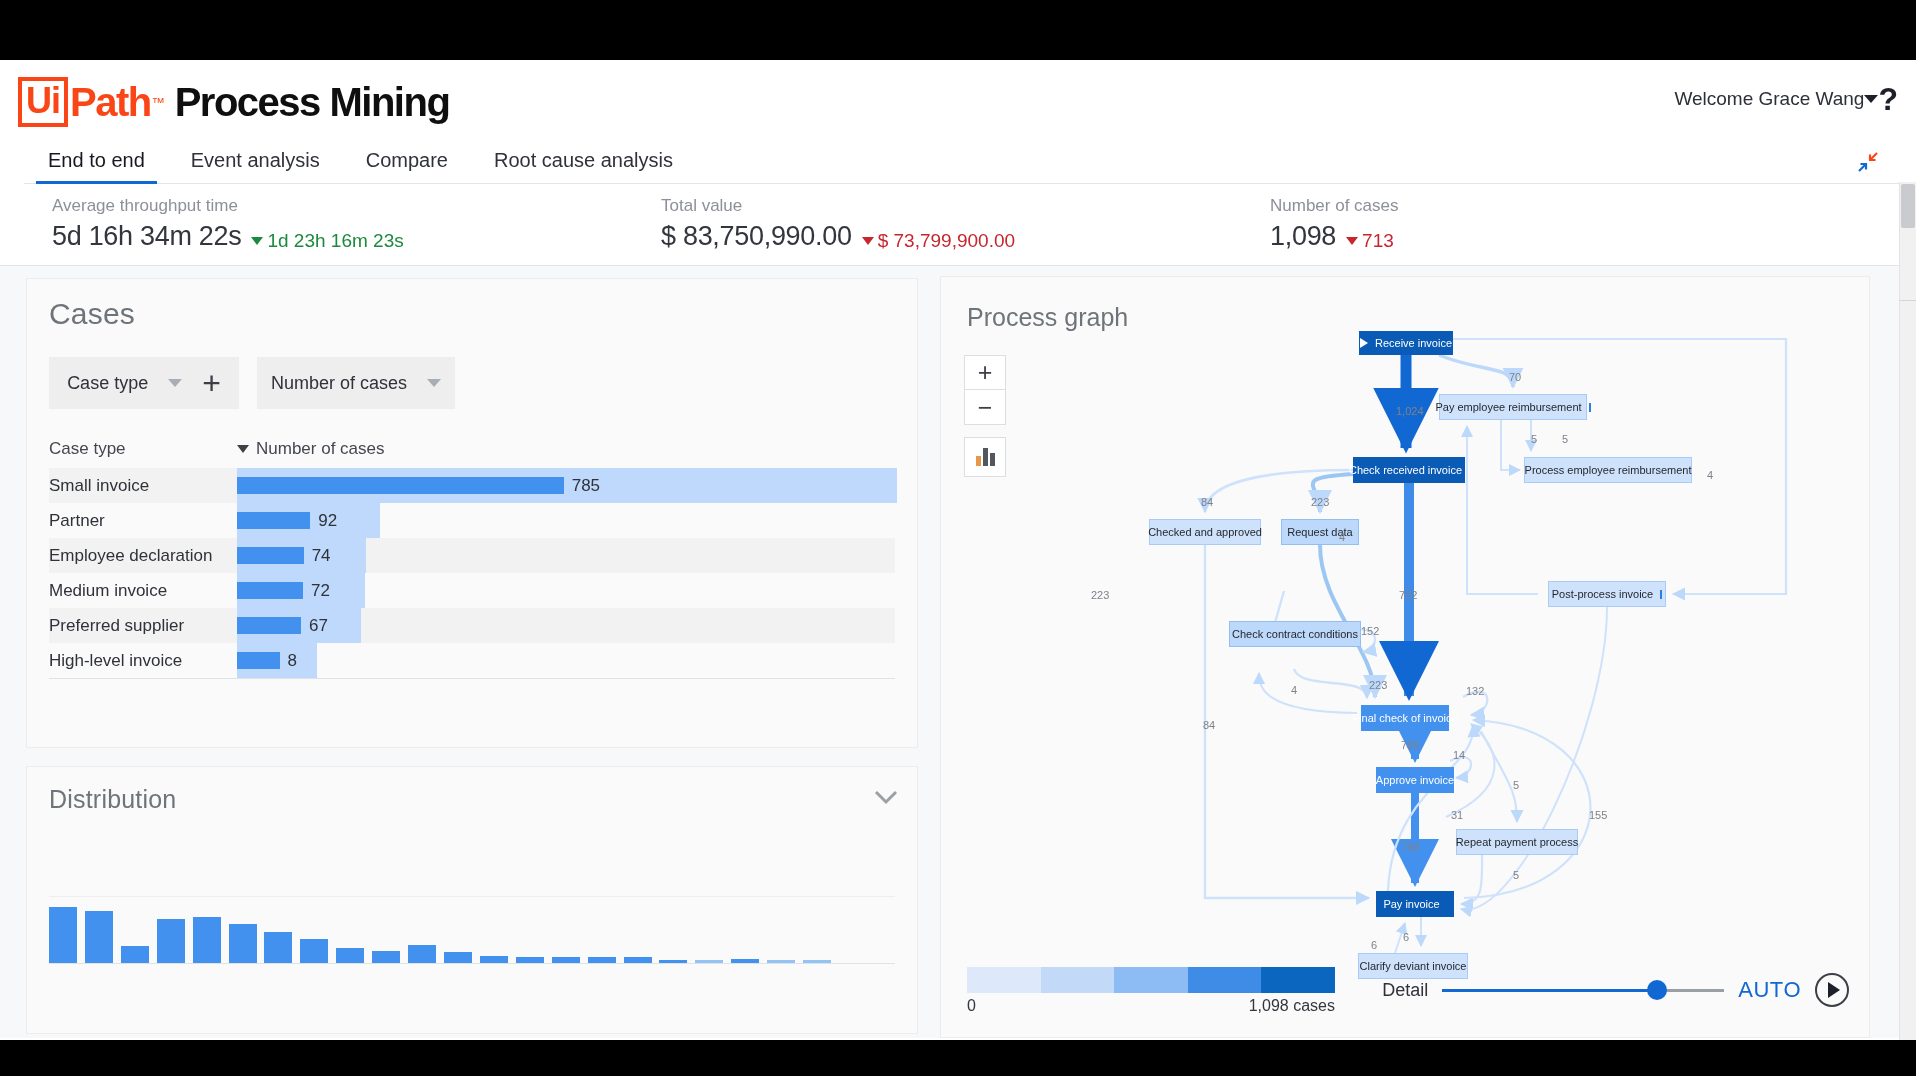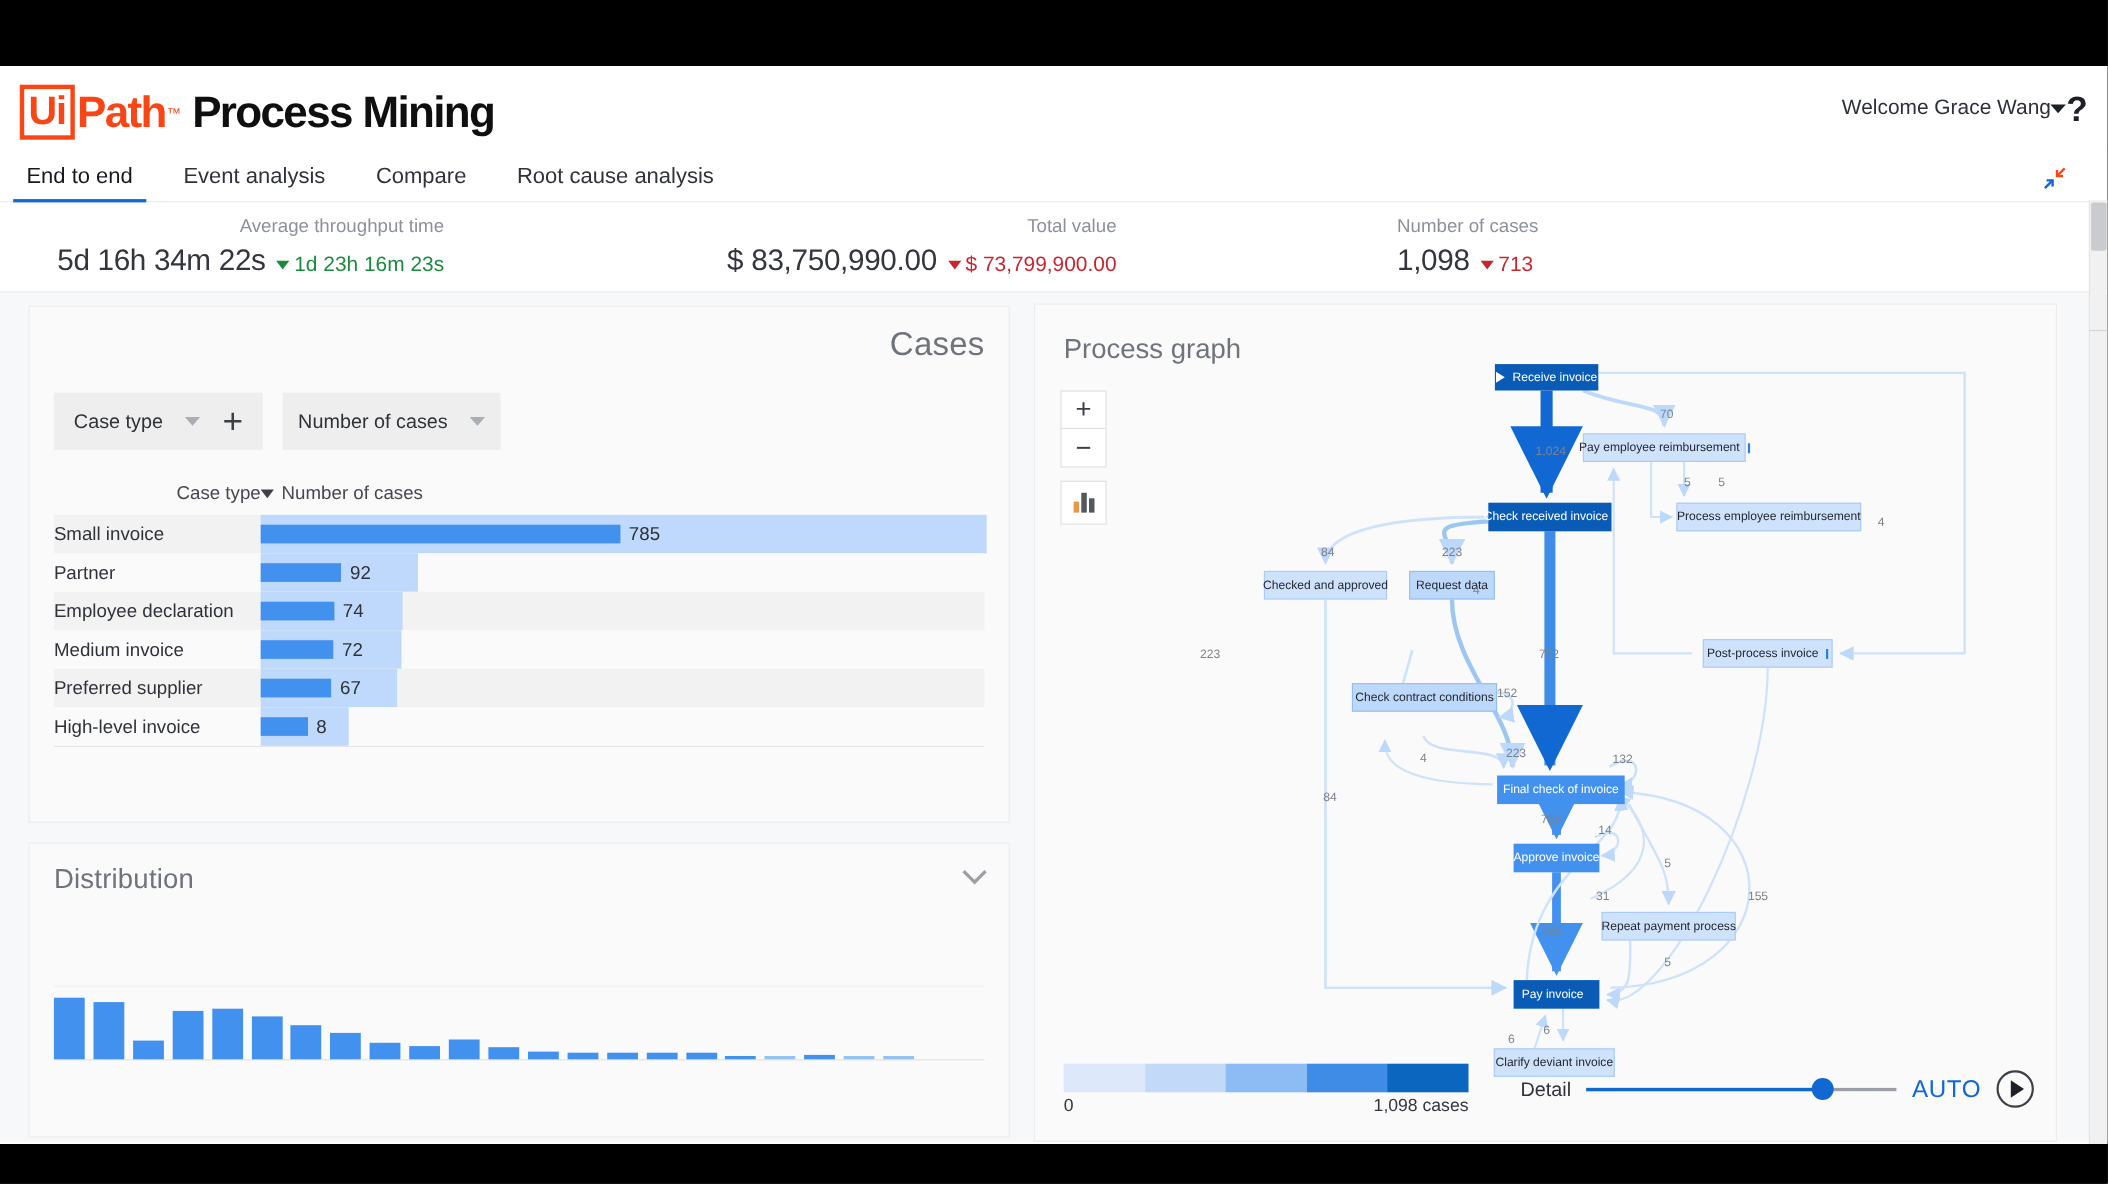--- a/index.html
+++ b/index.html
@@ -10,42 +10,42 @@
     overflow: hidden;
   }
   #screen { position: relative; width: 1916px; height: 1076px; background: #000; }
 
   
   .bar-top { position:absolute; left:0; top:0; width:1916px; height:60px; background:#000; }
   .bar-bottom { position:absolute; left:0; bottom:0; width:1916px; height:36px; background:#000; }
 
   #app {
     position: absolute; left: 0; top: 60px; width: 1916px; height: 980px;
-    background: #ffffff; overflow: hidden; text-align: right;
+    background: #ffffff; overflow: hidden;
   }
 
   
   .header { position:relative; height: 78px; background:#fff; }
   .logo { position:absolute; left:18px; top:17px; display:flex; align-items:center; }
   .logo-ui {
     border: 4px solid #fa4616; color:#fa4616; font-weight:bold; font-size:36px;
     line-height: 36px; padding: 2px 4px 4px 4px; letter-spacing:-1px;
     font-family:"Liberation Sans", sans-serif;
   }
   .logo-path { color:#fa4616; font-weight:bold; font-size:40px; line-height:40px; letter-spacing:-1.5px; margin-left:2px; }
   .logo-tm { color:#fa4616; font-size:13px; vertical-align: super; margin-left:1px; }
   .logo-pm { color:#0f0f0f; font-weight:bold; font-size:40px; line-height:40px; letter-spacing:-1.5px; margin-left:10px; }
 
   .header-right { position:absolute; right:18px; top:26px; display:flex; align-items:center; }
   .welcome { font-size:19px; color:#2d3038; }
   .caret-dn { width:0;height:0;border-left:7px solid transparent;border-right:7px solid transparent;border-top:8px solid #1d2029; }
   .help-q { font-size:32px; font-weight:bold; color:#1d2029; line-height:26px; cursor:pointer; }
 
   
-  .tabbar { position:relative; height:46px; border-bottom:1px solid #e2e4e8; background:#fff; }
+  .tabbar { position:relative; height:46px; border-bottom:1px solid #e2e4e8; background:#fff;margin-left:24px; }
   .tabs { display:flex; align-items:flex-end; height:46px; padding-left:18px; gap:34px; }
   .tab { font-size:20px; color:#2f3239; padding: 0 6px 12px 6px; position:relative; cursor:pointer; }
   .tab.active { color:#17191f; }
   .tab.active:after {
     content:""; position:absolute; left:-6px; right:-6px; bottom:-1px; height:4px; background:#1268d3;
   }
   .collapse-icon { position:absolute; right:36px; top:12px; width:24px; height:24px; cursor:pointer; }
 
   
   .kpi-row { position:relative; height:82px; border-bottom:1px solid #e2e4e8; background:#fff; }
@@ -414,21 +414,21 @@
               <div class="node light2" style="left: 340px; top: 242px; width: 78px; height: 26px;">
                 <span>Request data</span>
               </div>
               <div class="node light" style="left: 607px; top: 304px; width: 118px; height: 26px;">
                 <span>Post-process invoice</span>
                 <span class="sq-out"></span>
               </div>
               <div class="node light2" style="left: 288px; top: 344px; width: 132px; height: 26px;">
                 <span>Check contract conditions</span>
               </div>
-              <div class="node mid" style="left: 420px; top: 428px; width: 116px; height: 26px;">
+              <div class="node mid" style="left: 420px; top: 428px; width: 88px; height: 26px;">
                 <span>Final check of invoice</span>
               </div>
               <div class="node mid" style="left: 435px; top: 490px; width: 78px; height: 26px;">
                 <span>Approve invoice</span>
               </div>
               <div class="node light" style="left: 515px; top: 552px; width: 122px; height: 26px;">
                 <span>Repeat payment process</span>
               </div>
               <div class="node dark" style="left: 435px; top: 614px; width: 78px; height: 26px;">
                 <span>Pay invoice</span>

